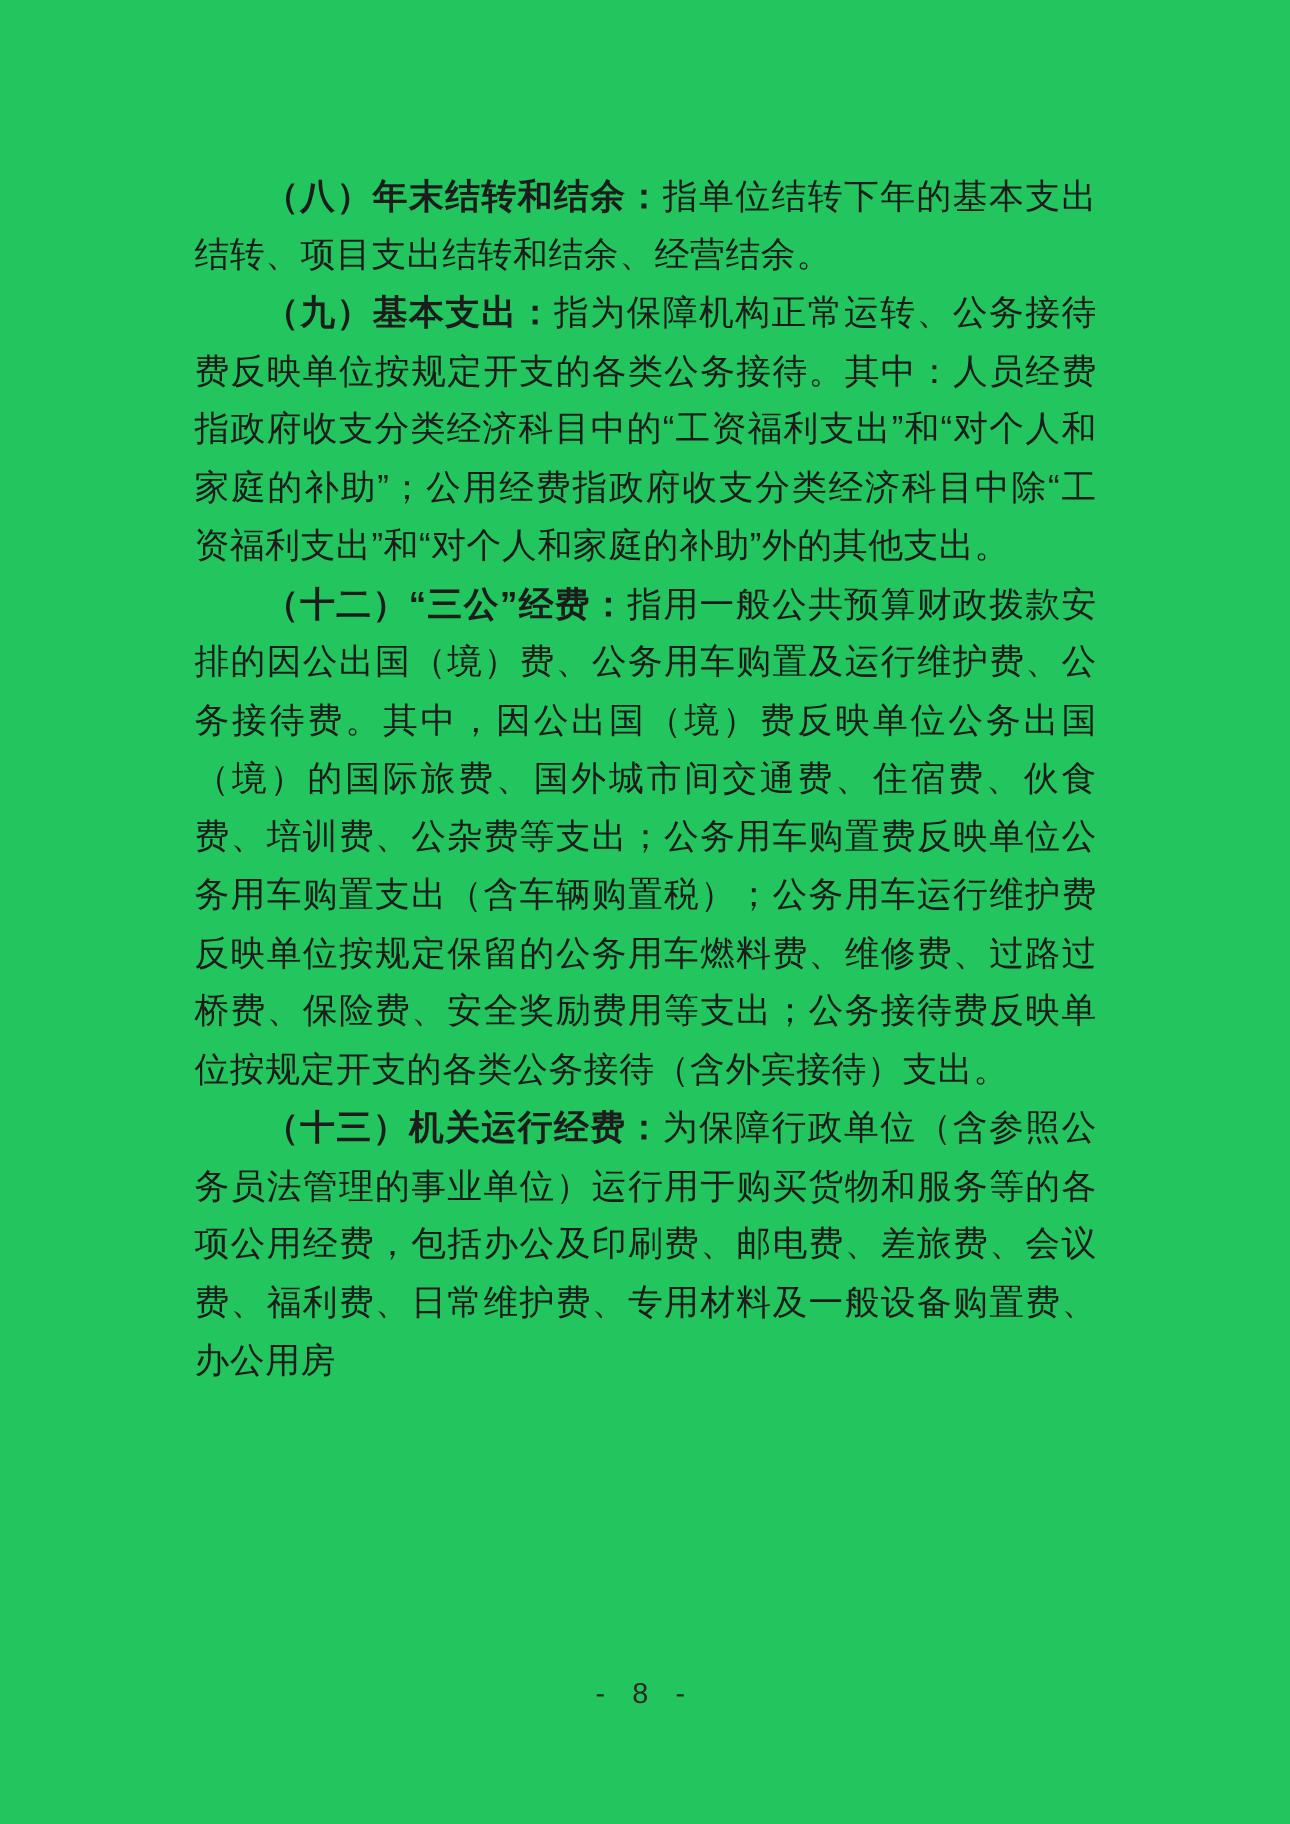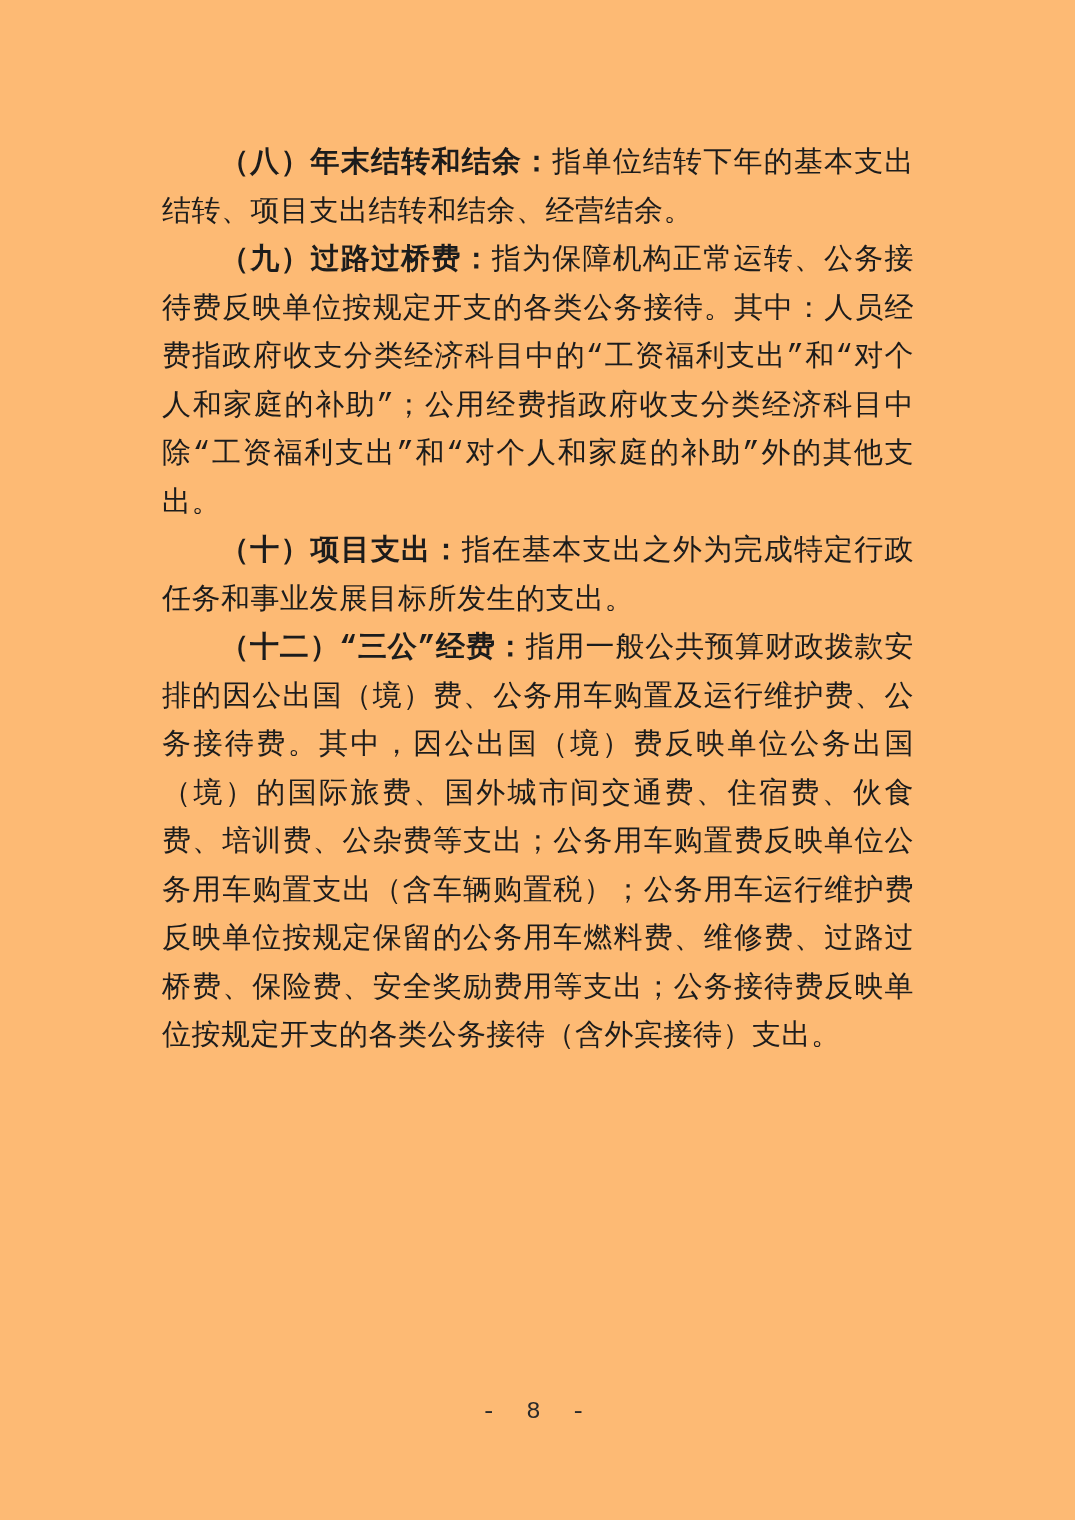--- a/index.html
+++ b/index.html
@@ -4,23 +4,23 @@
 <style>
   html, body {
     margin: 0;
     padding: 0;
     background: #ffffff;
   }
   .page {
     position: relative;
     width: 1075px;
     height: 1520px;
-    background: #fdba74;
+    background: #22c55e;
     color: #1c1c1c;
-    font-family: Liberation Mono, monospace;
+    font-family: Liberation Sans, sans-serif;
     overflow: hidden;
   }
   .doc-body {
     position: absolute;
     left: 162px;
     top: 140px;
     width: 752px;
     font-size: 29px;
     line-height: 48.5px;
     text-align: justify;
@@ -50,27 +50,27 @@
 </style>
 </head>
 <body>
 
 <div class="page">
 
   <main class="doc-body">
 
     <p class="para"><span class="term">（八）年末结转和结余：</span><span class="body-text">指单位结转下年的基本支出结转、项目支出结转和结余、经营结余。</span></p>
 
-    <p class="para"><span class="term">（九）过路过桥费：</span><span class="body-text">指为保障机构正常运转、公务接待费反映单位按规定开支的各类公务接待。其中：人员经费指政府收支分类经济科目中的“工资福利支出”和“对个人和家庭的补助”；公用经费指政府收支分类经济科目中除“工资福利支出”和“对个人和家庭的补助”外的其他支出。</span></p>
+    <p class="para"><span class="term">（九）基本支出：</span><span class="body-text">指为保障机构正常运转、公务接待费反映单位按规定开支的各类公务接待。其中：人员经费指政府收支分类经济科目中的“工资福利支出”和“对个人和家庭的补助”；公用经费指政府收支分类经济科目中除“工资福利支出”和“对个人和家庭的补助”外的其他支出。</span></p>
 
-    <p class="para"><span class="term">（十）项目支出：</span><span class="body-text">指在基本支出之外为完成特定行政任务和事业发展目标所发生的支出。</span></p>
 
 
     <p class="para"><span class="term">（十二）“三公”经费：</span><span class="body-text">指用一般公共预算财政拨款安排的因公出国（境）费、公务用车购置及运行维护费、公务接待费。其中，因公出国（境）费反映单位公务出国（境）的国际旅费、国外城市间交通费、住宿费、伙食费、培训费、公杂费等支出；公务用车购置费反映单位公务用车购置支出（含车辆购置税）；公务用车运行维护费反映单位按规定保留的公务用车燃料费、维修费、过路过桥费、保险费、安全奖励费用等支出；公务接待费反映单位按规定开支的各类公务接待（含外宾接待）支出。</span></p>
 
+    <p class="para"><span class="term">（十三）机关运行经费：</span><span class="body-text">为保障行政单位（含参照公务员法管理的事业单位）运行用于购买货物和服务等的各项公用经费，包括办公及印刷费、邮电费、差旅费、会议费、福利费、日常维护费、专用材料及一般设备购置费、办公用房</span></p>
 
   </main>
 
   <footer class="page-footer">
     <span class="page-number">- 8 -</span>
   </footer>
 
 </div>
 
 </body></html>

